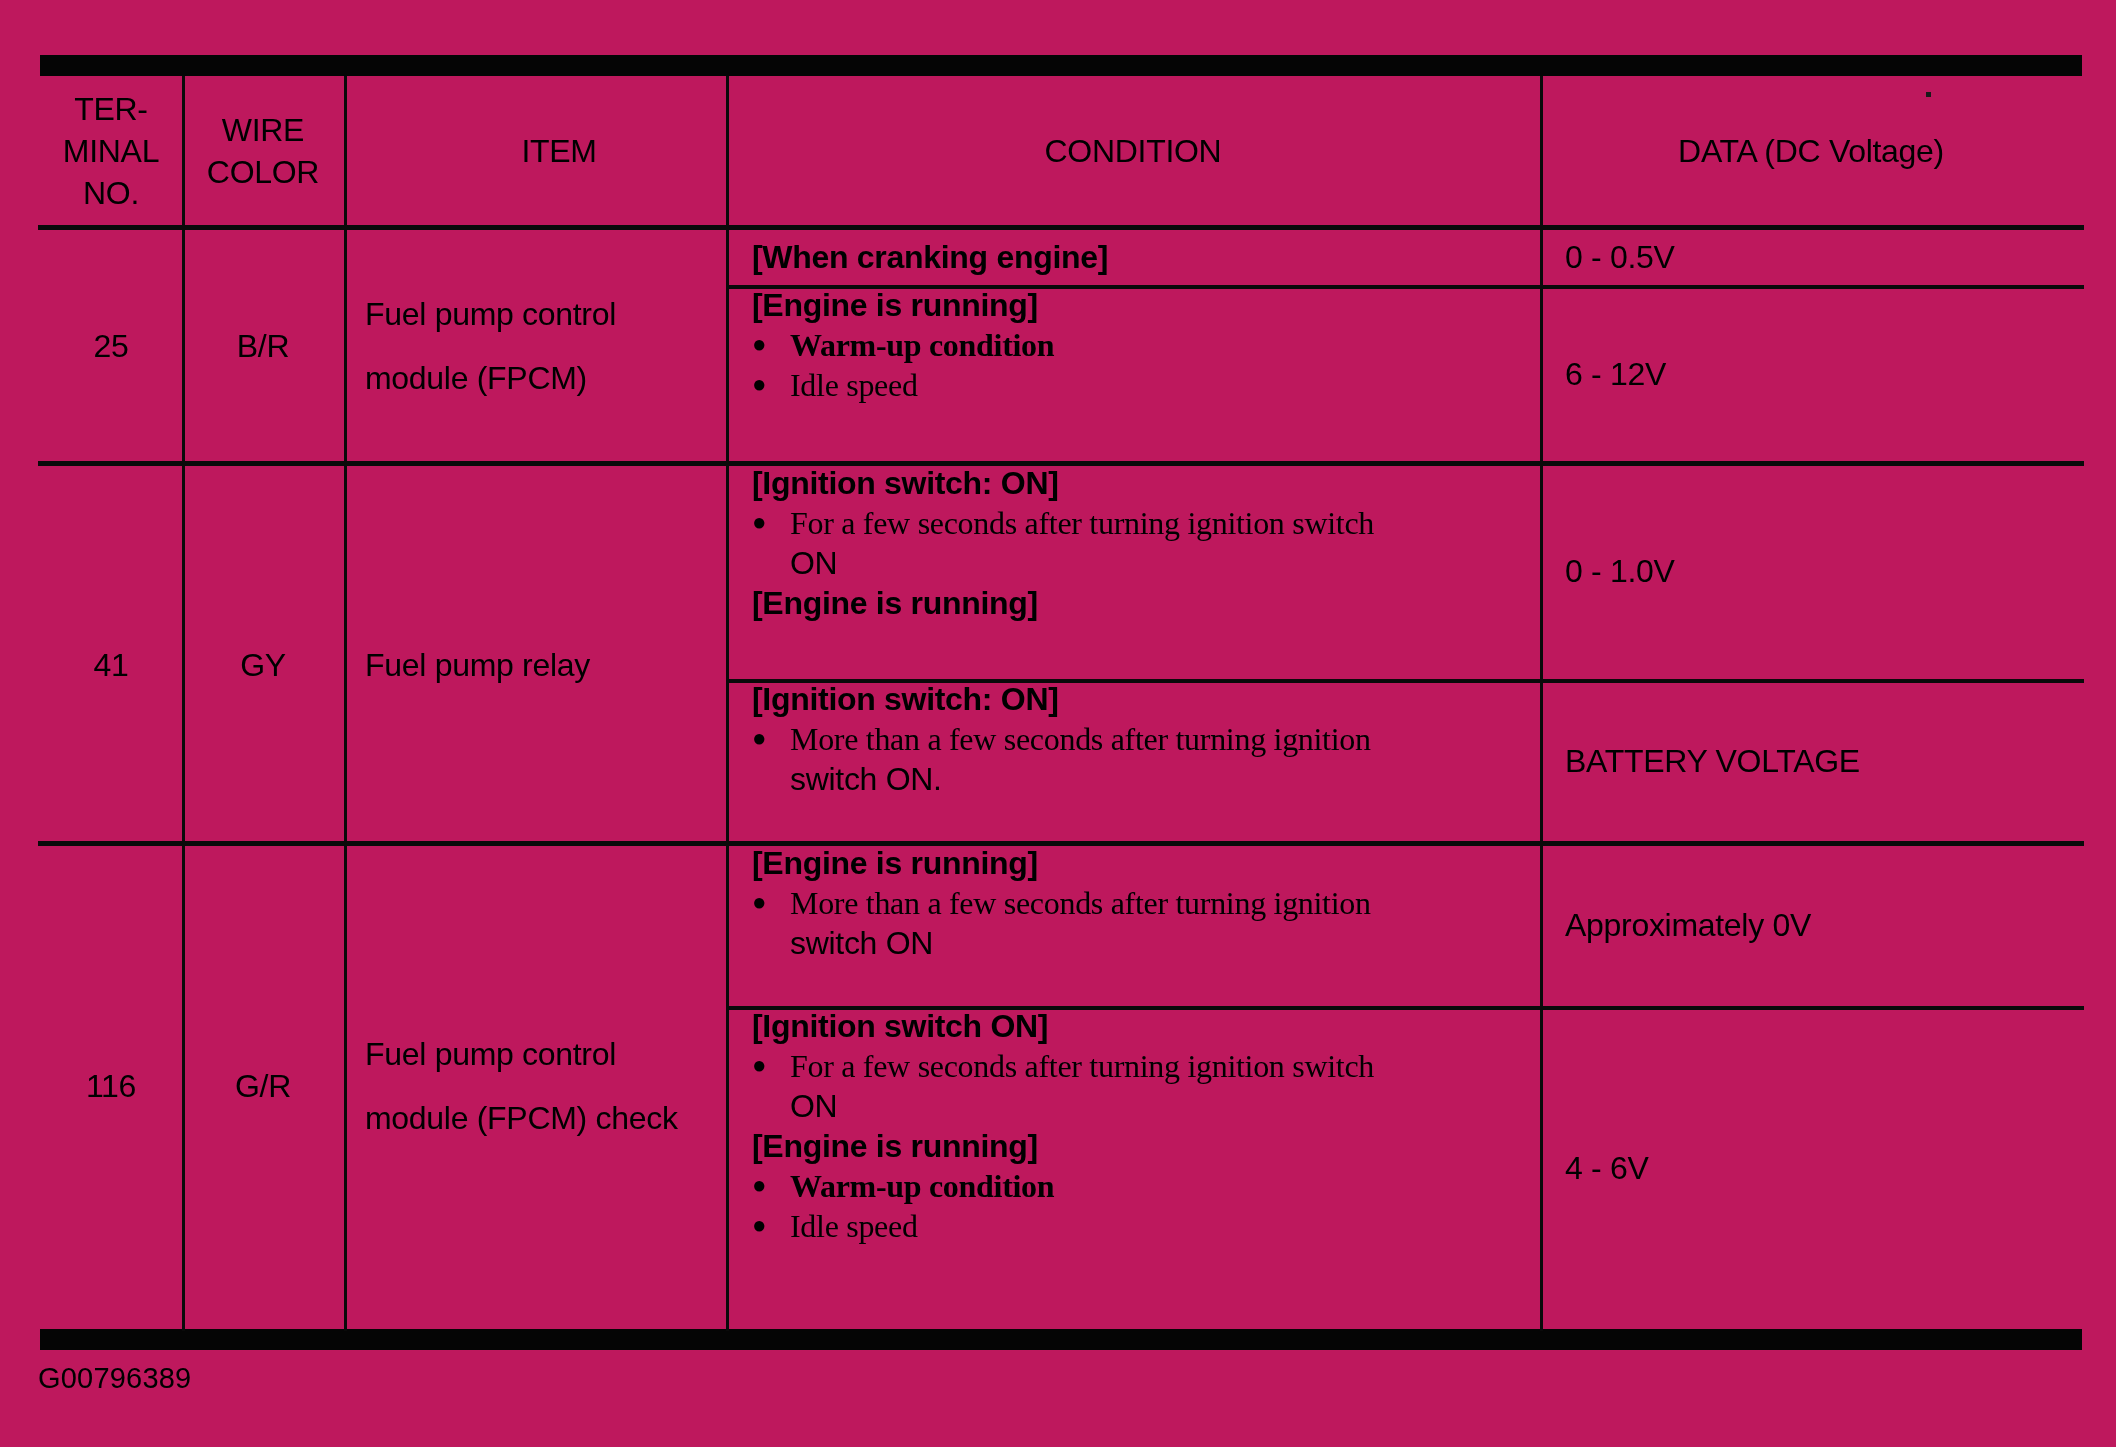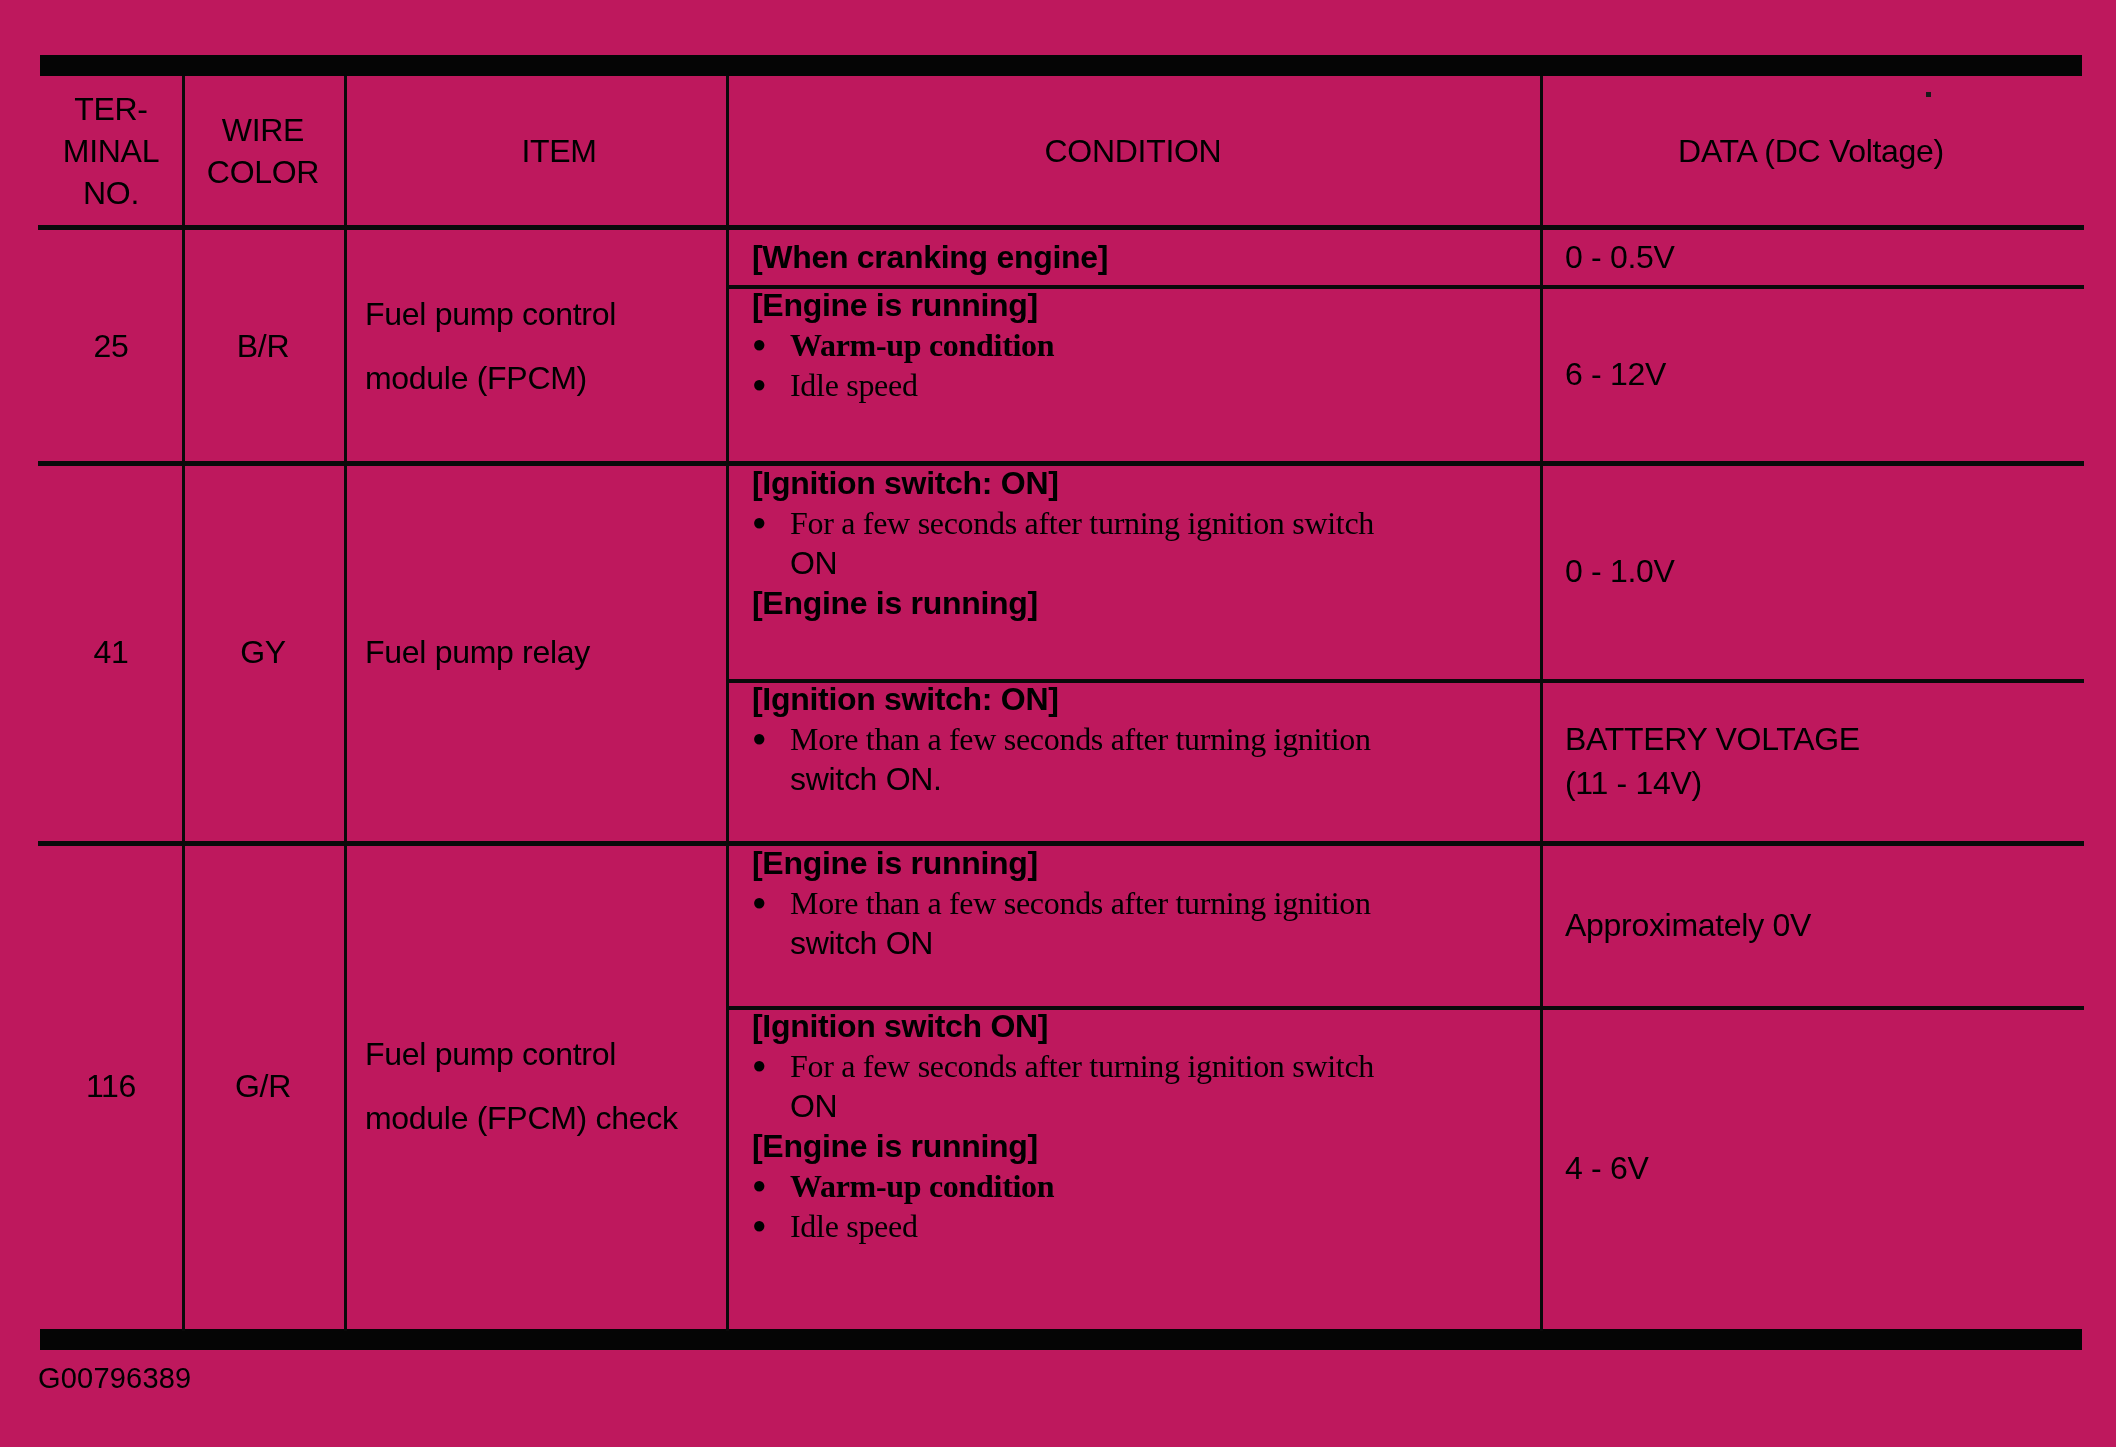--- a/index.html
+++ b/index.html
@@ -29,21 +29,21 @@
   .col-t{left:40px;width:142px;}
   .col-w{left:182px;width:162px;}
   .col-i{left:365px;width:350px;gap:14px;}
   .col-c{left:752px;width:780px;}
   .col-d{left:1565px;width:505px;}
   
   .r-h{top:77px;height:148px;}
   .hdr{line-height:42px;}
   
   .g-25{top:228px;height:235px;}
-  .g-41{top:462px;height:380px;justify-content:center;}
+  .g-41{top:475px;height:380px;justify-content:center;}
   .g-116{top:843px;height:486px;}
   .item-line{line-height:50px;white-space:nowrap;}
   
   .s-25a{top:228px;height:57px;}
   .s-25b{top:285px;height:178px;}
   .s-41a{top:463px;height:216px;}
   .s-41b{top:679px;height:164px;}
   .s-116a{top:843px;height:163px;}
   .s-116b{top:1006px;height:323px;}
   
@@ -142,21 +142,20 @@
     <div class="dl">0 - 1.0V</div>
   </div>
 
   <div class="cell col-c s-41b vspread">
     <div class="cl b">[Ignition switch: ON]</div>
     <div class="cl li">More than a few seconds after turning ignition</div>
     <div class="cl cont">switch ON.</div>
   </div>
   <div class="cell col-d s-41b vcent">
     <div class="dl">BATTERY VOLTAGE</div>
-    <div class="dl">(11 - 14V)</div>
   </div>
 
   <div class="cell col-t g-116 vcent ctr">
     <div>116</div>
   </div>
   <div class="cell col-w g-116 vcent ctr">
     <div>G/R</div>
   </div>
   <div class="cell col-i g-116 vcent">
     <div class="item-line">Fuel pump control</div>

